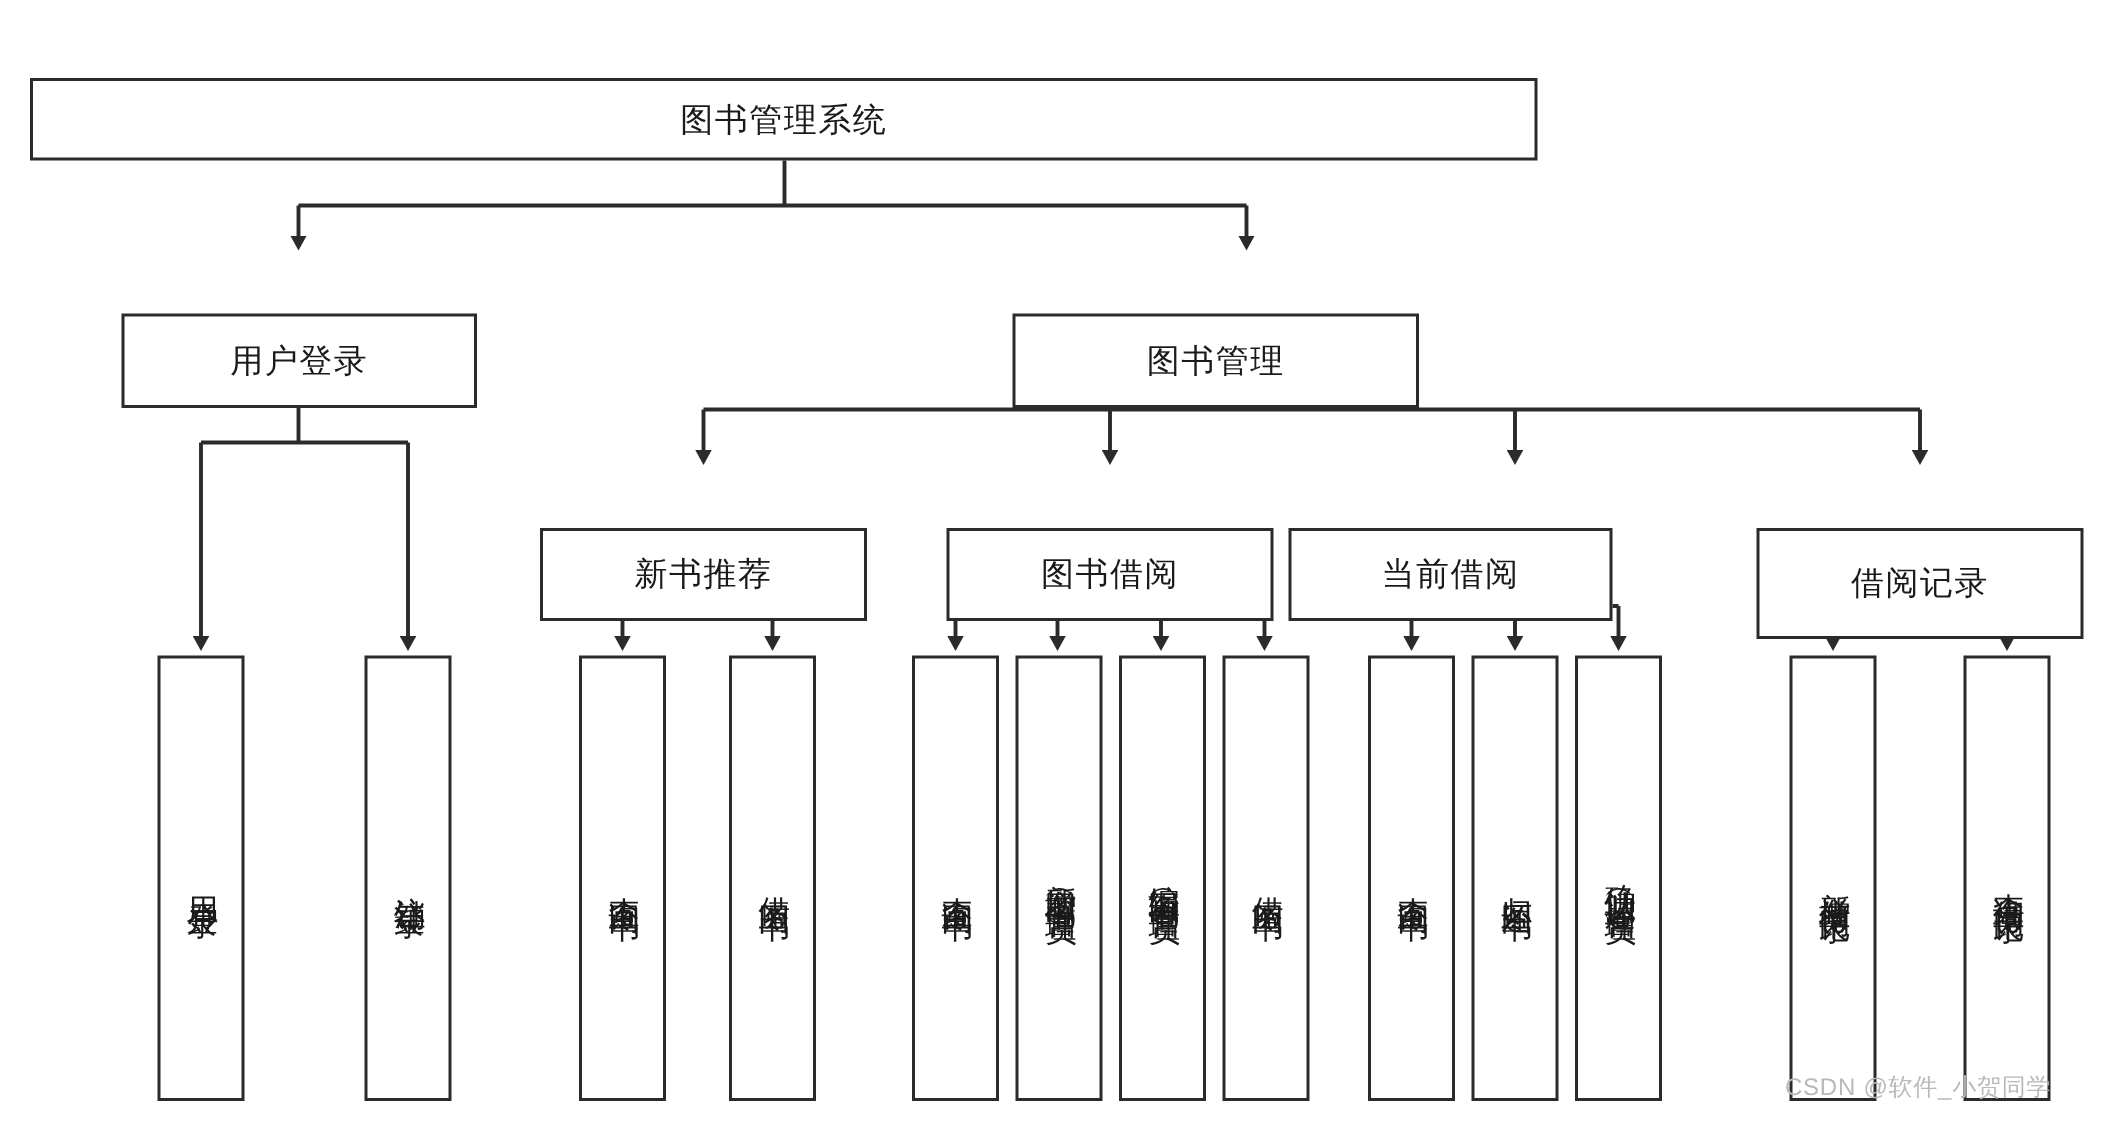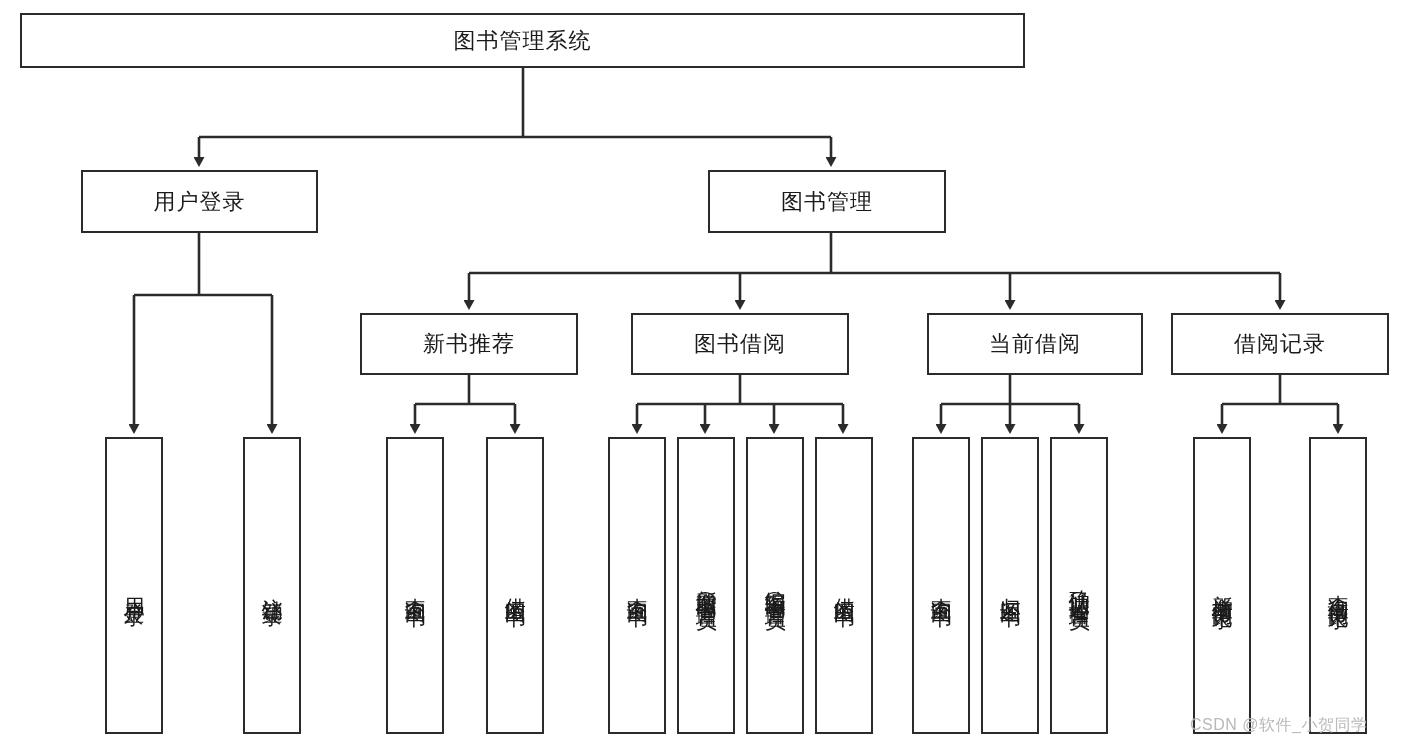--- a/index.html
+++ b/index.html
@@ -31,20 +31,21 @@
     border: 2.5px solid #2b2b2b;
     background: #ffffff;
     display: flex;
     align-items: center;
     justify-content: center;
     color: #1a1a1a;
   }
   .node.horiz {
     font-size: 22px;
     letter-spacing: 1px;
+    margin-top: 39px;
   }
   .node.leaf {
     font-size: 21px;
   }
   .vlabel {
     writing-mode: vertical-rl;
     text-orientation: upright;
     line-height: 1.16;
     letter-spacing: 3px;
     white-space: nowrap;
@@ -114,34 +115,34 @@
     </g>
   </svg>
 
   <div class="node horiz" style="left:20px; top:13px; width:1005px; height:55px;">
     <span>图书管理系统</span>
   </div>
 
   <div class="node horiz" style="left:81px; top:170px; width:237px; height:63px;">
     <span>用户登录</span>
   </div>
-  <div class="node horiz" style="left:708px; top:170px; width:238px; height:63px;">
+  <div class="node horiz" style="left:675px; top:170px; width:271px; height:63px;">
     <span>图书管理</span>
   </div>
 
   <div class="node horiz" style="left:631px; top:313px; width:218px; height:62px;">
     <span>图书借阅</span>
   </div>
   <div class="node horiz" style="left:360px; top:313px; width:218px; height:62px;">
     <span>新书推荐</span>
   </div>
-  <div class="node horiz" style="left:927px; top:313px; width:216px; height:62px;">
+  <div class="node horiz" style="left:859px; top:313px; width:216px; height:62px;">
     <span>当前借阅</span>
   </div>
-  <div class="node horiz" style="left:1171px; top:313px; width:218px; height:62px;">
+  <div class="node horiz" style="left:1171px; top:313px; width:218px; height:74px;">
     <span>借阅记录</span>
   </div>
 
   <div class="node leaf" style="left:105px; top:437px; width:58px; height:297px;">
     <span class="vlabel">用户登录</span>
   </div>
   <div class="node leaf" style="left:243px; top:437px; width:58px; height:297px;">
     <span class="vlabel">注销登录</span>
   </div>
 

